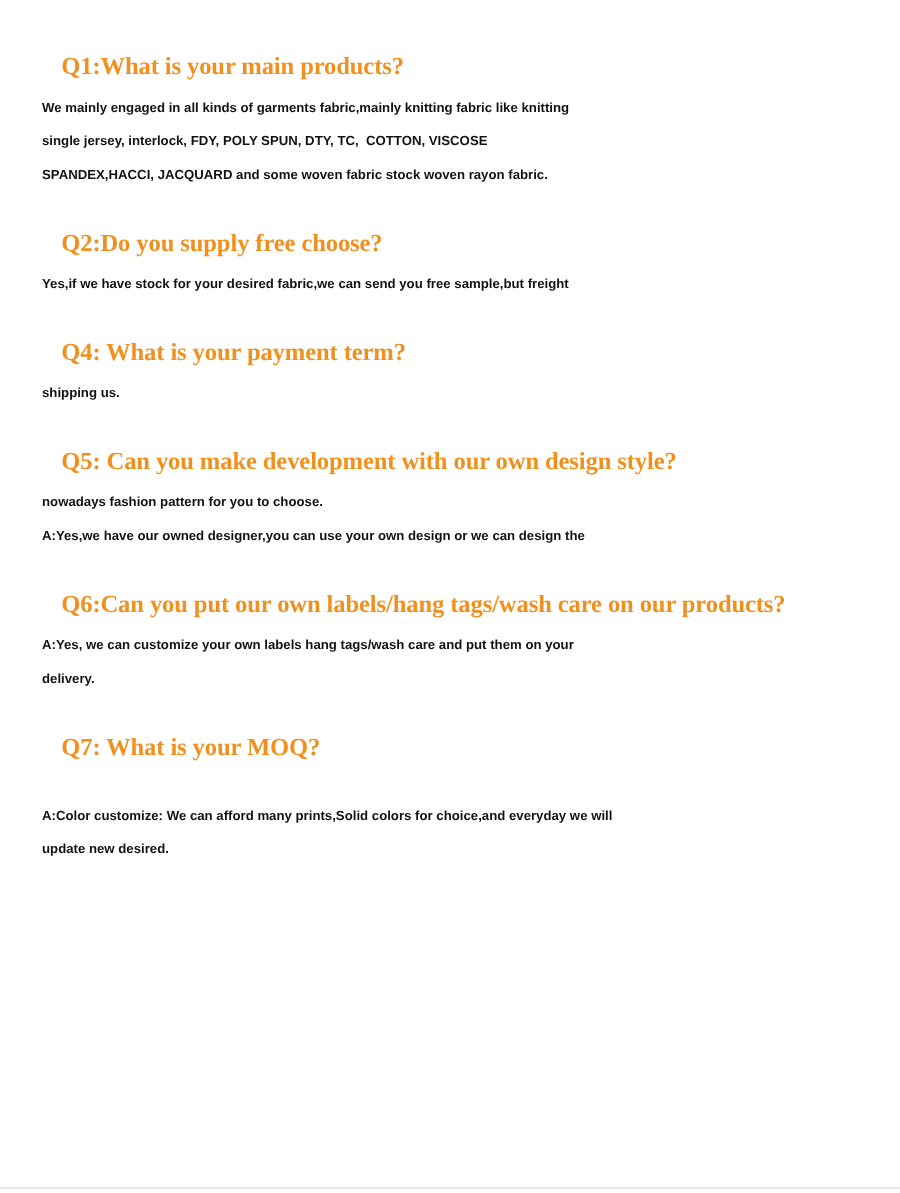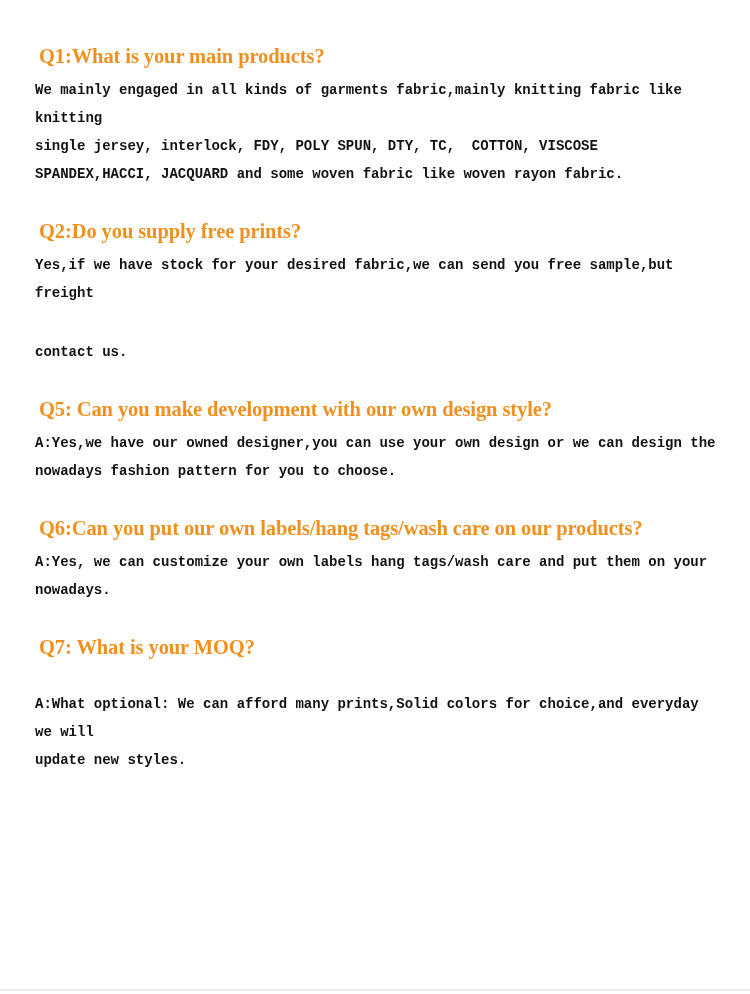--- a/index.html
+++ b/index.html
@@ -30,27 +30,27 @@
   .faq-item:last-child {
     margin-bottom: 0;
   }
   .q-heading {
     font-family: "Liberation Serif", "DejaVu Serif", serif;
     font-weight: 700;
     font-size: 20.5px;
     line-height: 24px;
     letter-spacing: -0.1px;
     color: var(--accent);
-    margin: 0 0 8px 4px;
+    margin: 0 0 8px 16px;
     white-space: pre-wrap;
   }
   .a-line {
-    font-family: Liberation Mono, monospace;
+    font-family: Liberation Sans, sans-serif;
     font-weight: 700;
-    font-size: 14px;
+    font-size: 11px;
     line-height: 28px;
     color: var(--ink);
     white-space: pre-wrap;
   }
   .bottom-divider {
     position: absolute;
     left: 0;
     top: 989px;
     width: 750px;
     height: 2px;
@@ -60,61 +60,62 @@
 </head>
 <body>
 
 <div class="faq-wrap">
   <div>
   <div class="faq-item">
     <div class="q-heading">Q1:What is your main products?</div>
     <div>
           <div class="a-line">We mainly engaged in all kinds of garments fabric,mainly knitting fabric like knitting</div>
           <div class="a-line">single jersey, interlock, FDY, POLY SPUN, DTY, TC,  COTTON, VISCOSE</div>
-          <div class="a-line">SPANDEX,HACCI, JACQUARD and some woven fabric like woven rayon fabric.</div>
+          <div class="a-line">SPANDEX,HACCI, JACQUARD and some woven fabric stock woven rayon fabric.</div>
         </div>
   </div>
 
   <div class="faq-item">
-    <div class="q-heading">Q2:Do you supply free prints?</div>
+    <div class="q-heading">Q2:Do you supply free choose?</div>
     <div>
           <div class="a-line">Yes,if we have stock for your desired fabric,we can send you free sample,but freight</div>
         </div>
   </div>
 
   <div class="faq-item">
   </div>
 
   <div class="faq-item">
+    <div class="q-heading">Q4: What is your payment term?</div>
     <div>
-          <div class="a-line">contact us.</div>
+          <div class="a-line">shipping us.</div>
         </div>
   </div>
 
   <div class="faq-item">
     <div class="q-heading">Q5: Can you make development with our own design style?</div>
     <div>
+          <div class="a-line">nowadays fashion pattern for you to choose.</div>
           <div class="a-line">A:Yes,we have our owned designer,you can use your own design or we can design the</div>
-          <div class="a-line">nowadays fashion pattern for you to choose.</div>
         </div>
   </div>
 
   <div class="faq-item">
     <div class="q-heading">Q6:Can you put our own labels/hang tags/wash care on our products?</div>
     <div>
           <div class="a-line">A:Yes, we can customize your own labels hang tags/wash care and put them on your</div>
-          <div class="a-line">nowadays.</div>
+          <div class="a-line">delivery.</div>
         </div>
   </div>
 
   <div class="faq-item">
     <div class="q-heading">Q7: What is your MOQ?</div>
   </div>
 
   <div class="faq-item">
     <div>
-          <div class="a-line">A:What optional: We can afford many prints,Solid colors for choice,and everyday we will</div>
-          <div class="a-line">update new styles.</div>
+          <div class="a-line">A:Color customize: We can afford many prints,Solid colors for choice,and everyday we will</div>
+          <div class="a-line">update new desired.</div>
         </div>
   </div>
 </div>
 </div>
 <div class="bottom-divider"></div>
 
 </body></html>

